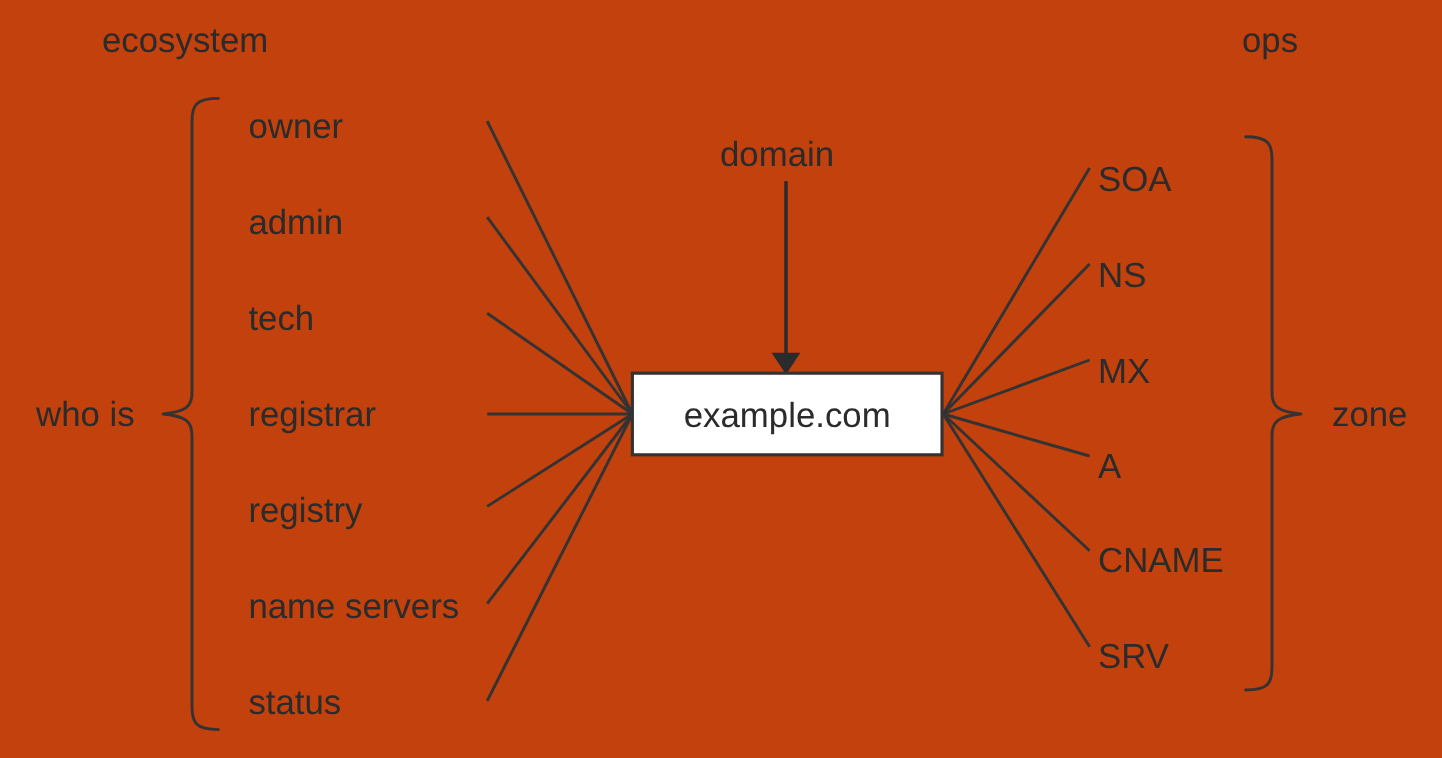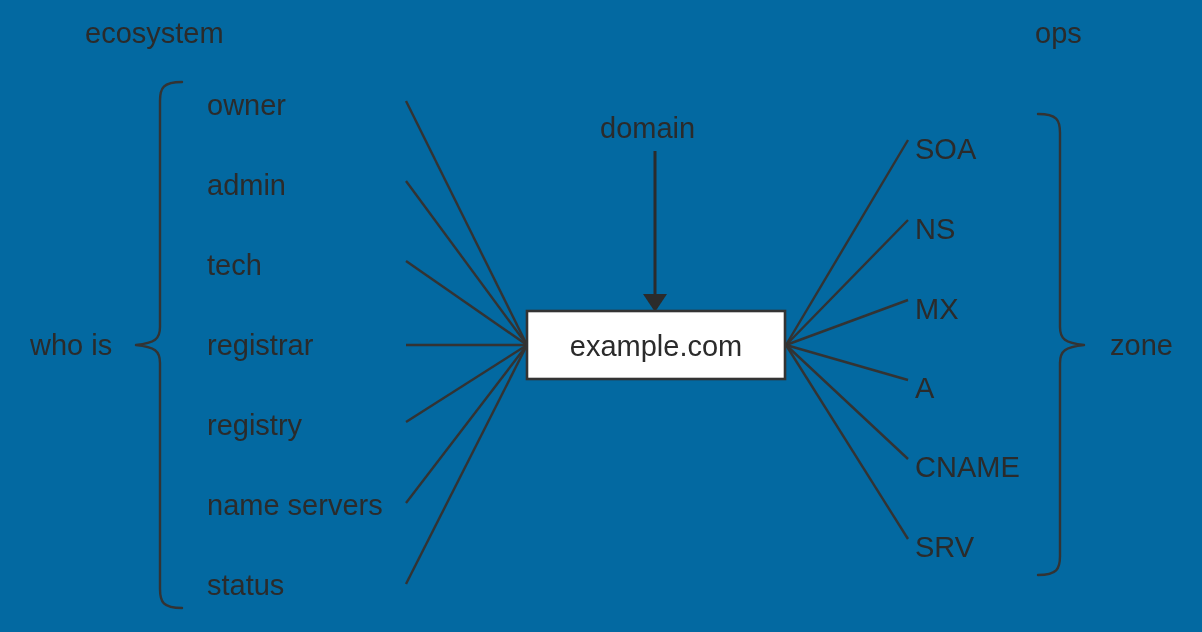--- a/index.html
+++ b/index.html
@@ -8,21 +8,21 @@
     padding: 0;
     background: #ffffff;
   }
   body {
     font-family: "Liberation Sans", sans-serif;
   }
   #diagram-root {
     position: relative;
     width: 1202px;
     height: 632px;
-    background: #0369a1;
+    background: #c2410c;
     overflow: hidden;
   }
   #diagram-svg {
     position: absolute;
     inset: 0;
     width: 1202px;
     height: 632px;
     display: block;
   }
   .dg-text {

